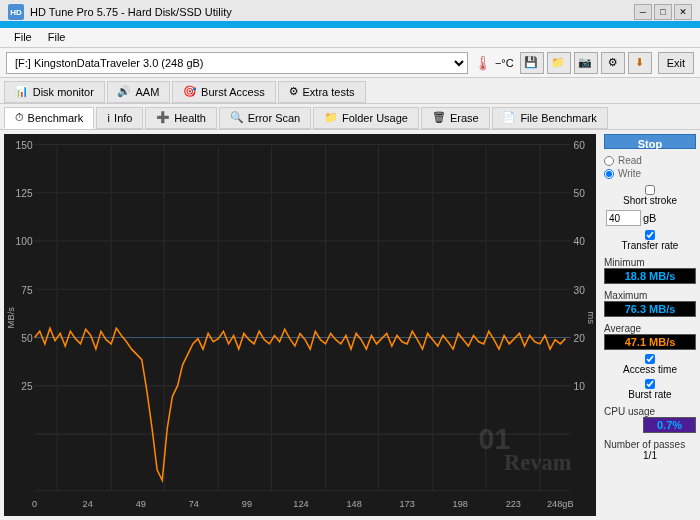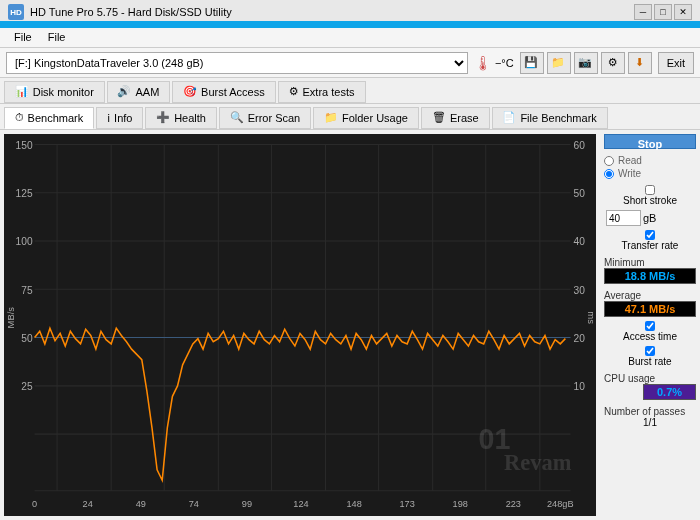--- a/index.html
+++ b/index.html
@@ -363,20 +363,24 @@
     <div class="checkbox-row">
       <input type="checkbox" class="checkbox-input" checked="" style="">
       <span>Transfer rate</span>
     </div>
 
     <div>
       <div class="stat-label">Minimum</div>
       <div class="stat-value">18.8 MB/s</div>
     </div>
 
+    <div>
+      <div class="stat-label">Maximum</div>
+      <div class="stat-value">76.3 MB/s</div>
+    </div>
 
     <div>
       <div class="stat-label">Average</div>
       <div class="stat-value orange">47.1 MB/s</div>
     </div>
 
     <div class="checkbox-row">
       <input type="checkbox" class="checkbox-input" checked="" style="">
       <span>Access time</span>
     </div>

